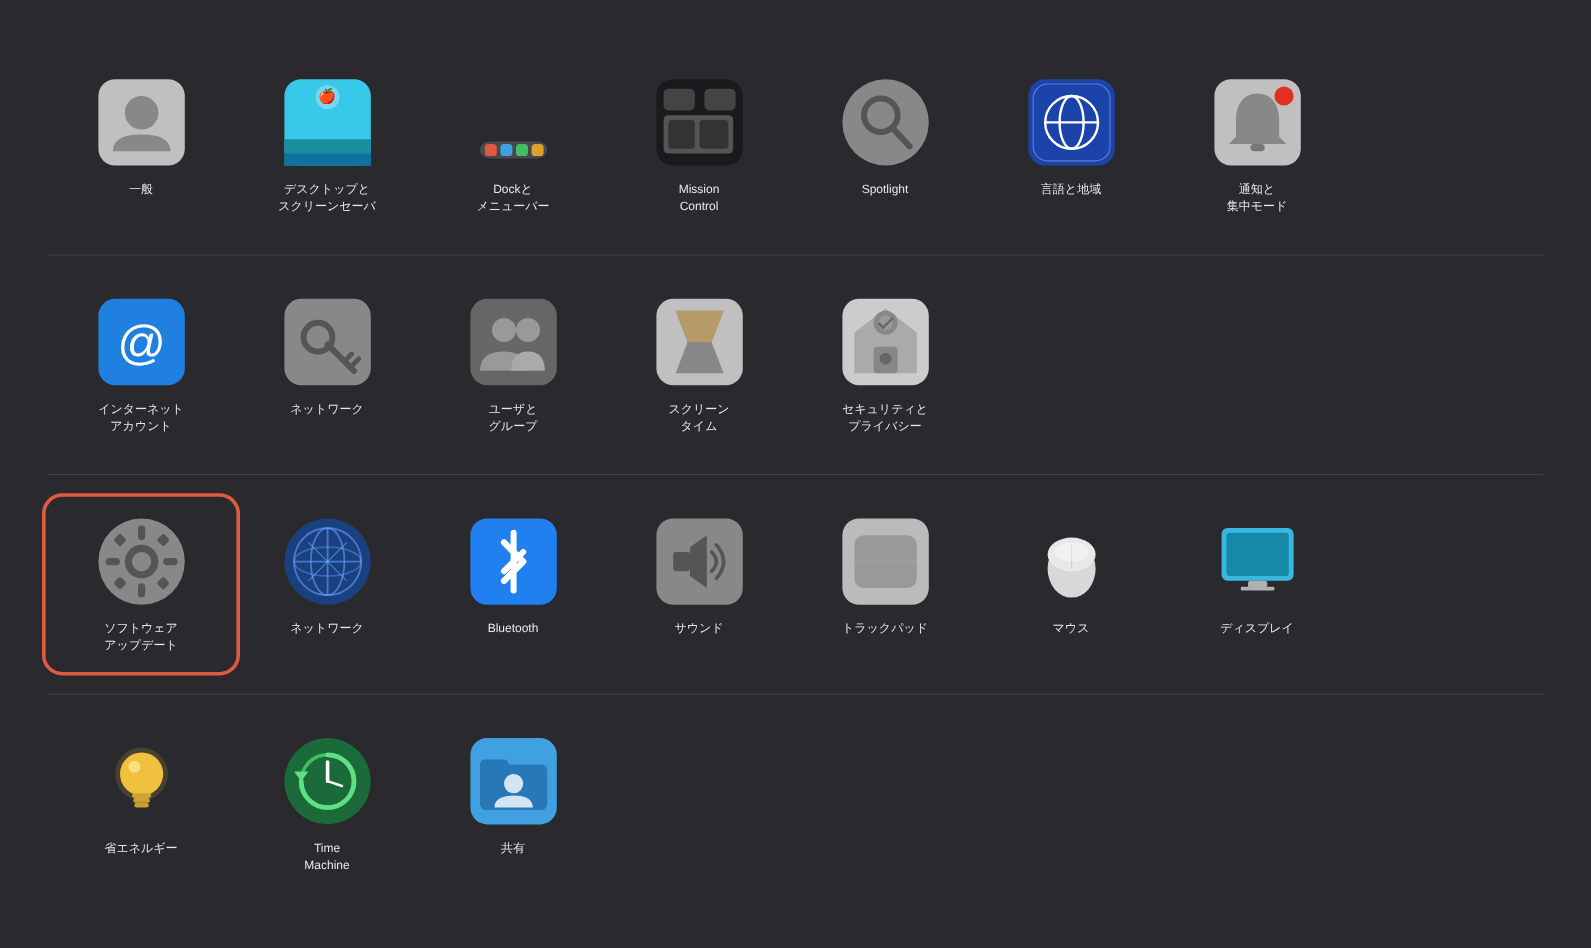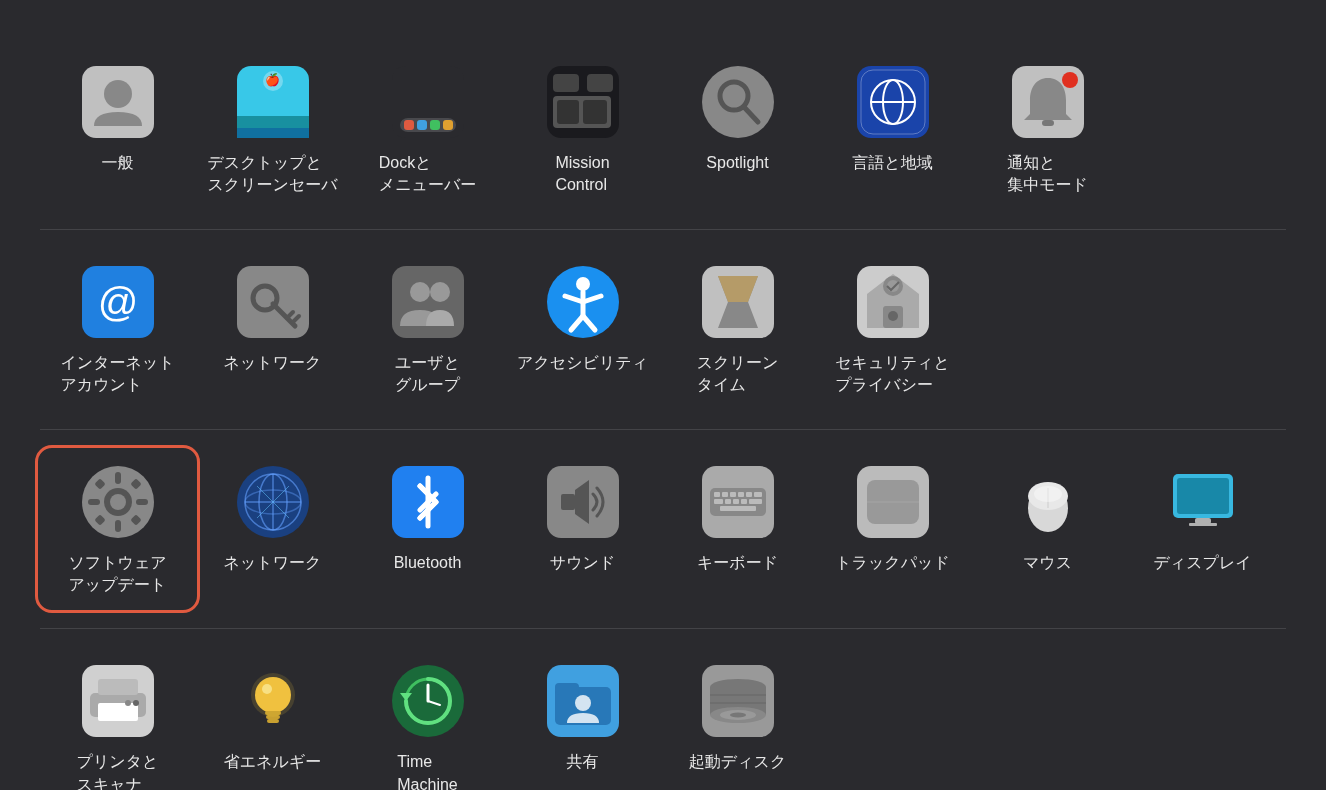--- a/index.html
+++ b/index.html
@@ -44,22 +44,22 @@
     .icon-wrap {
       width: 80px;
       height: 80px;
       margin-bottom: 10px;
       display: flex;
       align-items: center;
       justify-content: center;
       position: relative;
     }
     .item-label {
-      font-size: 16px;
-      text-align: left;
+      font-size: 10px;
+      text-align: center;
       line-height: 1.4;
       color: #e8e8e8;
     }
 
     svg { overflow: visible; }
   </style>
 </head>
 <body>
 
 <div class="grid-container">
@@ -191,34 +191,20 @@
           <rect width="72" height="72" rx="14" fill="#666"></rect>
           <circle cx="28" cy="26" r="10" fill="#999"></circle>
           <circle cx="48" cy="26" r="10" fill="#999"></circle>
           <path d="M8 60 Q8 44 28 44 Q48 44 48 60" fill="#999"></path>
           <path d="M34 60 Q34 44 48 44 Q62 44 62 60" fill="#aaa"></path>
         </svg>
       </div>
       <span class="item-label">ユーザと<br>グループ</span>
     </div>
 
-    <div class="item">
-      <div class="icon-wrap">
-        <svg width="72" height="72" viewBox="0 0 72 72">
-          <circle cx="36" cy="36" r="36" fill="#1a90f0"></circle>
-          <circle cx="36" cy="18" r="7" fill="white"></circle>
-          <line x1="36" y1="26" x2="36" y2="50" stroke="white" stroke-width="5" stroke-linecap="round"></line>
-          <line x1="36" y1="36" x2="18" y2="30" stroke="white" stroke-width="5" stroke-linecap="round"></line>
-          <line x1="36" y1="36" x2="54" y2="30" stroke="white" stroke-width="5" stroke-linecap="round"></line>
-          <line x1="36" y1="50" x2="24" y2="64" stroke="white" stroke-width="5" stroke-linecap="round"></line>
-          <line x1="36" y1="50" x2="48" y2="64" stroke="white" stroke-width="5" stroke-linecap="round"></line>
-        </svg>
-      </div>
-      <span class="item-label">アクセシビリティ</span>
-    </div>
 
     <div class="item">
       <div class="icon-wrap">
         <svg width="72" height="72" viewBox="0 0 72 72">
           <rect width="72" height="72" rx="14" fill="#c0c0c0"></rect>
 
           <polygon points="16,10 56,10 46,36 56,62 16,62 26,36" fill="#888"></polygon>
           <polygon points="16,10 56,10 46,36 26,36" fill="#c0a060" opacity="0.8"></polygon>
         </svg>
       </div>
@@ -306,44 +292,20 @@
           <rect x="14" y="28" width="14" height="16" rx="2" fill="#555"></rect>
           <polygon points="28,24 42,14 42,58 28,48" fill="#555"></polygon>
 
           <path d="M46 28 Q54 36 46 44" fill="none" stroke="#555" stroke-width="3" stroke-linecap="round"></path>
           <path d="M50 22 Q62 36 50 50" fill="none" stroke="#555" stroke-width="3" stroke-linecap="round"></path>
         </svg>
       </div>
       <span class="item-label">サウンド</span>
     </div>
 
-    <div class="item">
-      <div class="icon-wrap">
-        <svg width="72" height="72" viewBox="0 0 72 72">
-          <rect width="72" height="72" rx="14" fill="#aaa"></rect>
-          <rect x="8" y="22" width="56" height="28" rx="5" fill="#888"></rect>
-
-          <rect x="12" y="26" width="6" height="5" rx="1" fill="#bbb"></rect>
-          <rect x="20" y="26" width="6" height="5" rx="1" fill="#bbb"></rect>
-          <rect x="28" y="26" width="6" height="5" rx="1" fill="#bbb"></rect>
-          <rect x="36" y="26" width="6" height="5" rx="1" fill="#bbb"></rect>
-          <rect x="44" y="26" width="6" height="5" rx="1" fill="#bbb"></rect>
-          <rect x="52" y="26" width="8" height="5" rx="1" fill="#bbb"></rect>
-
-          <rect x="12" y="33" width="9" height="5" rx="1" fill="#bbb"></rect>
-          <rect x="23" y="33" width="6" height="5" rx="1" fill="#bbb"></rect>
-          <rect x="31" y="33" width="6" height="5" rx="1" fill="#bbb"></rect>
-          <rect x="39" y="33" width="6" height="5" rx="1" fill="#bbb"></rect>
-          <rect x="47" y="33" width="13" height="5" rx="1" fill="#bbb"></rect>
-
-          <rect x="18" y="40" width="36" height="5" rx="1" fill="#bbb"></rect>
-        </svg>
-      </div>
-      <span class="item-label">キーボード</span>
-    </div>
 
     <div class="item">
       <div class="icon-wrap">
         <svg width="72" height="72" viewBox="0 0 72 72">
           <rect width="72" height="72" rx="14" fill="#bbb"></rect>
           <rect x="10" y="14" width="52" height="44" rx="8" fill="#999"></rect>
           <line x1="10" y1="36" x2="62" y2="36" stroke="#aaa" stroke-width="1.5" opacity="0.5"></line>
         </svg>
       </div>
       <span class="item-label">トラックパッド</span>
@@ -372,36 +334,20 @@
           <rect x="28" y="52" width="16" height="6" rx="2" fill="#b0b0b0"></rect>
           <rect x="22" y="57" width="28" height="3" rx="1" fill="#b0b0b0"></rect>
         </svg>
       </div>
       <span class="item-label">ディスプレイ</span>
     </div>
   </div>
 
   <div class="section">
 
-    <div class="item">
-      <div class="icon-wrap">
-        <svg width="72" height="72" viewBox="0 0 72 72">
-          <rect width="72" height="72" rx="14" fill="#d0d0d0"></rect>
-
-          <rect x="8" y="28" width="56" height="24" rx="5" fill="#aaa"></rect>
-          <rect x="16" y="14" width="40" height="16" rx="3" fill="#bbb"></rect>
-
-          <rect x="16" y="38" width="40" height="18" rx="2" fill="white"></rect>
-
-          <circle cx="54" cy="38" r="3" fill="#666"></circle>
-          <circle cx="46" cy="38" r="3" fill="#888"></circle>
-        </svg>
-      </div>
-      <span class="item-label">プリンタと<br>スキャナ</span>
-    </div>
 
     <div class="item">
       <div class="icon-wrap">
         <svg width="72" height="72" viewBox="0 0 72 72">
 
           <circle cx="36" cy="30" r="18" fill="#f0c040"></circle>
           <rect x="28" y="46" width="16" height="4" rx="2" fill="#c8a030"></rect>
           <rect x="29" y="50" width="14" height="4" rx="2" fill="#c8a030"></rect>
           <rect x="30" y="54" width="12" height="4" rx="2" fill="#c8a030"></rect>
 
@@ -438,31 +384,14 @@
           <rect x="8" y="22" width="56" height="38" rx="5" fill="#2878b8"></rect>
           <rect x="8" y="18" width="24" height="12" rx="4" fill="#2878b8"></rect>
 
           <circle cx="36" cy="38" r="8" fill="white" opacity="0.8"></circle>
           <path d="M20 58 Q20 48 36 48 Q52 48 52 58" fill="white" opacity="0.8"></path>
         </svg>
       </div>
       <span class="item-label">共有</span>
     </div>
 
-    <div class="item">
-      <div class="icon-wrap">
-        <svg width="72" height="72" viewBox="0 0 72 72">
-          <rect width="72" height="72" rx="14" fill="#999"></rect>
-
-          <ellipse cx="36" cy="22" rx="28" ry="8" fill="#777"></ellipse>
-          <rect x="8" y="22" width="56" height="28" fill="#777"></rect>
-          <ellipse cx="36" cy="50" rx="28" ry="8" fill="#888"></ellipse>
-
-          <ellipse cx="36" cy="50" rx="18" ry="5" fill="#999"></ellipse>
-          <ellipse cx="36" cy="50" rx="8" ry="2.5" fill="#777"></ellipse>
-          <line x1="8" y1="30" x2="64" y2="30" stroke="#666" stroke-width="1"></line>
-          <line x1="8" y1="38" x2="64" y2="38" stroke="#666" stroke-width="1"></line>
-        </svg>
-      </div>
-      <span class="item-label">起動ディスク</span>
-    </div>
   </div>
 </div>
 
 </body></html>

